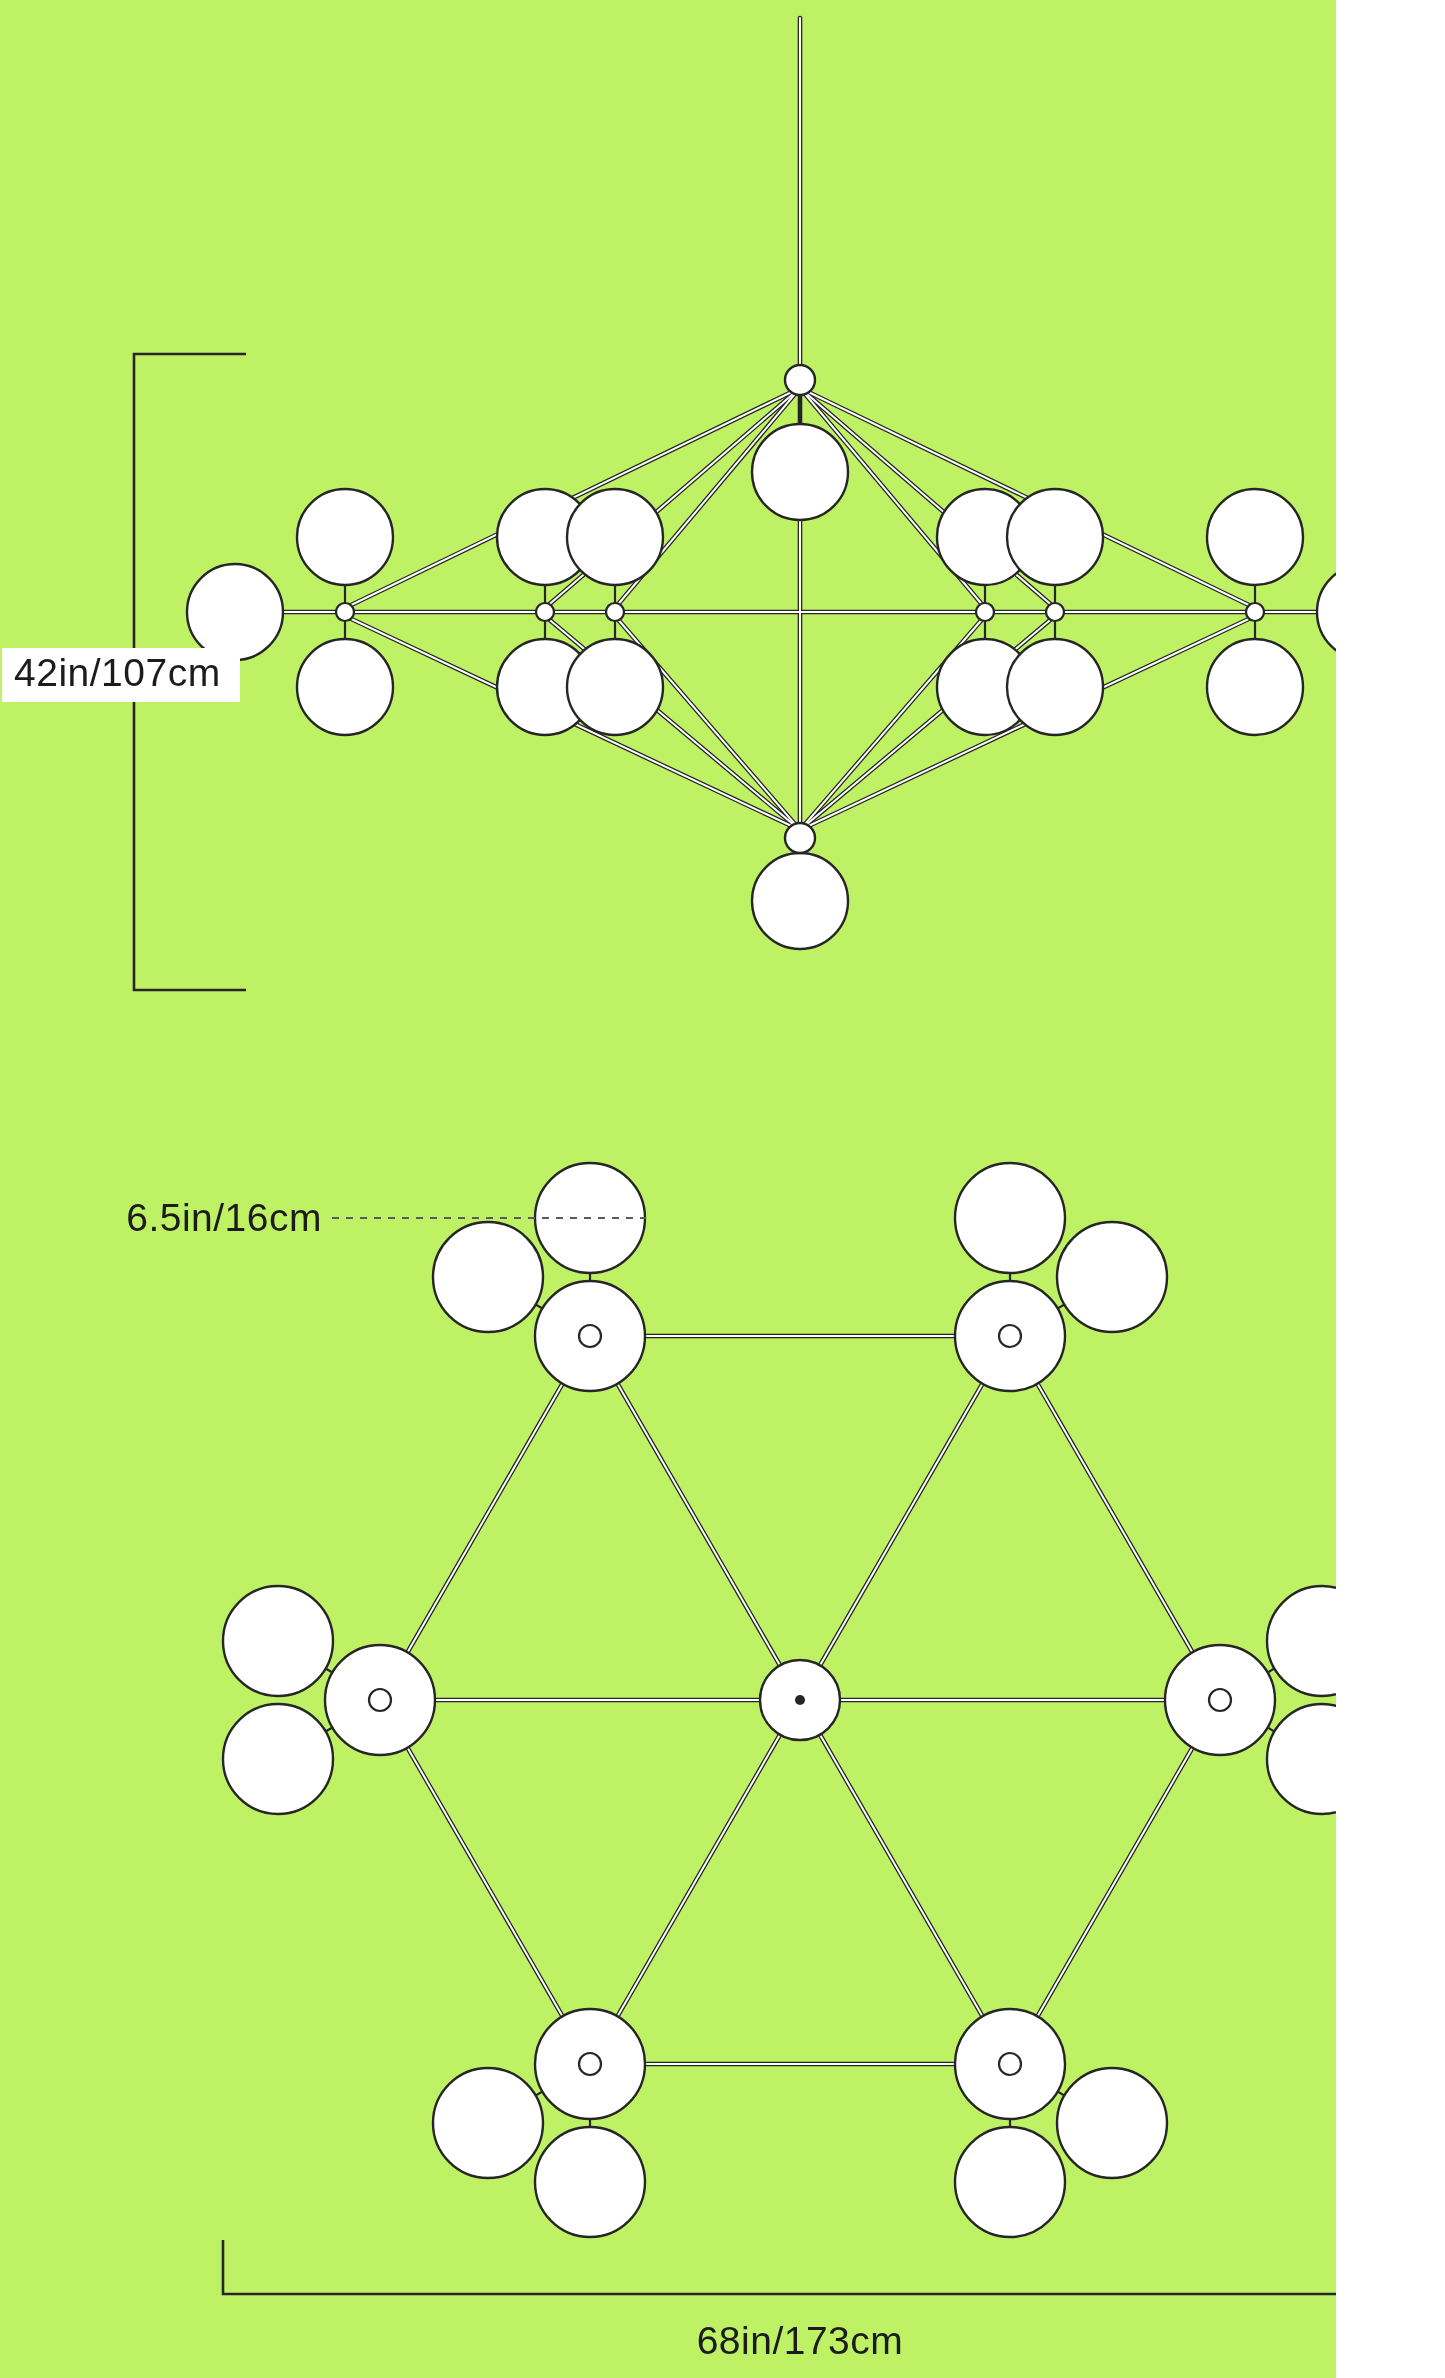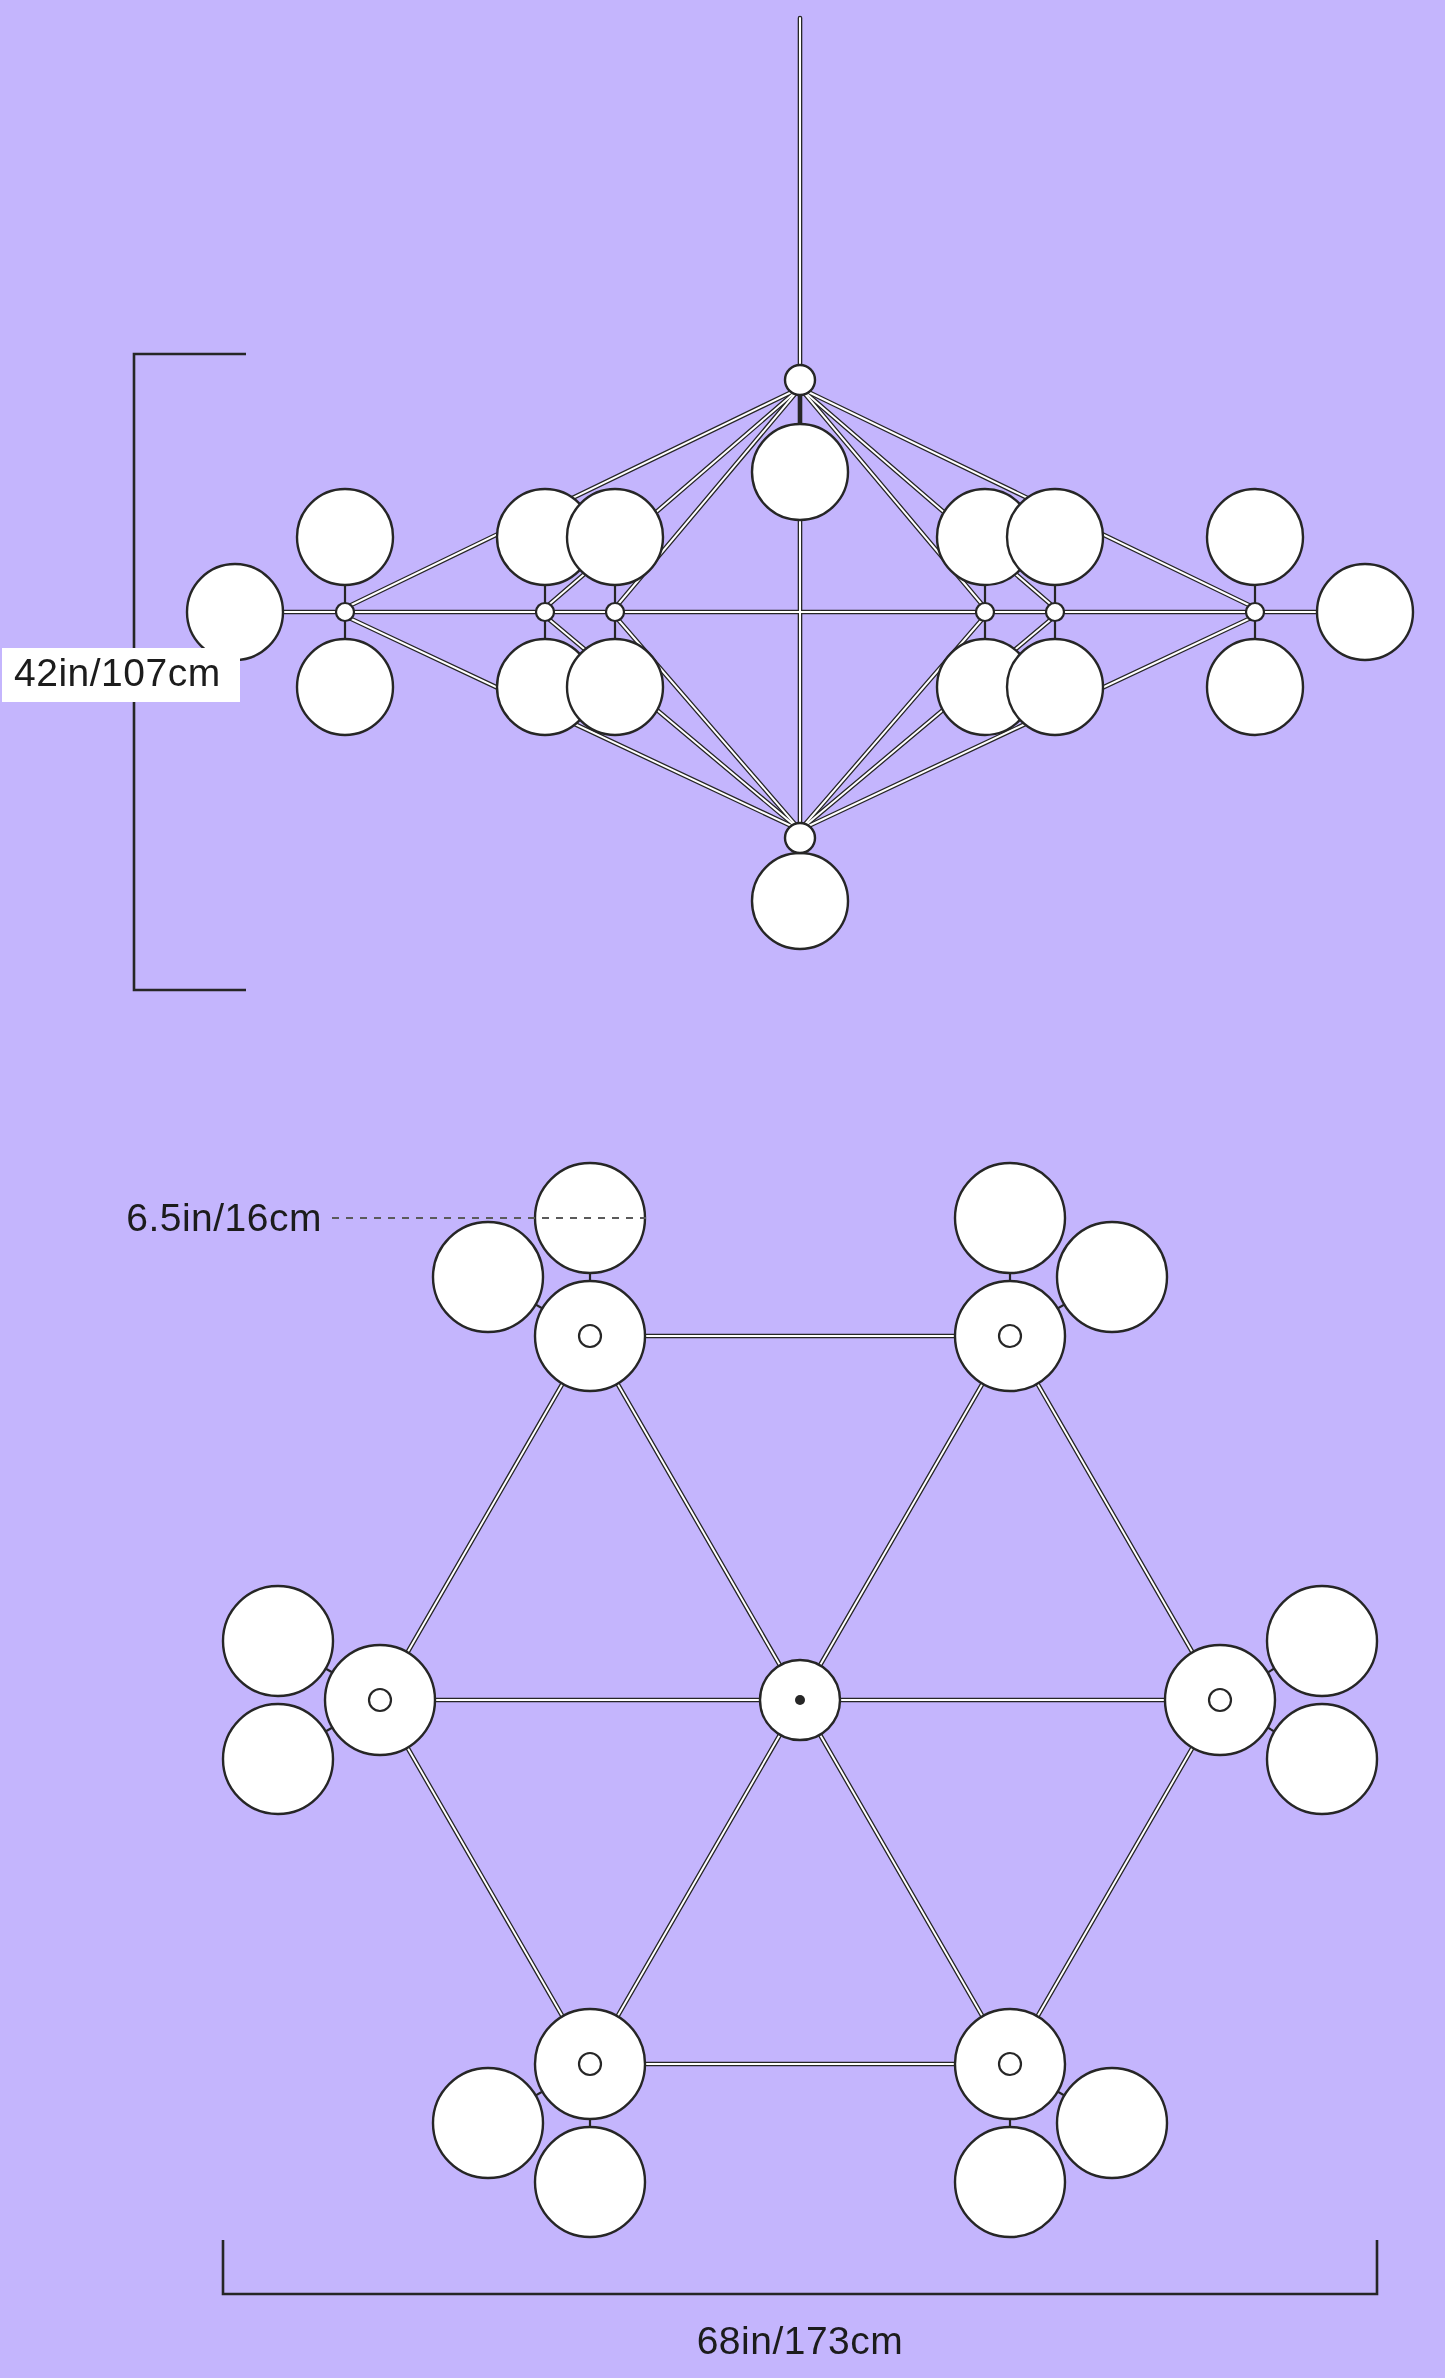--- a/index.html
+++ b/index.html
@@ -1,16 +1,16 @@
 <!DOCTYPE html>
 <html><head>
 <meta charset="utf-8">
 <style>
   html,body{margin:0;padding:0;background:#ffffff;}
-  .page{position:relative;width:1445px;height:2378px;background:#c4b5fd;overflow:hidden;}
+  .page{position:relative;width:1336px;height:2378px;background:#bef264;overflow:hidden;}
   svg{display:block;}
   .rods line{stroke:#262626;stroke-width:4.6;stroke-linecap:round;}
   .rodsw line{stroke:#ffffff;stroke-width:2;stroke-linecap:round;}
   .stems line{stroke:#262626;stroke-width:2.2;}
   .globe{fill:#ffffff;stroke:#262626;stroke-width:2.4;}
   .conn{fill:#ffffff;stroke:#262626;stroke-width:2.2;}
   .hub{fill:#ffffff;stroke:#262626;stroke-width:2.4;}
   .hubdot{fill:#262626;stroke:none;}
   .dim{fill:none;stroke:#262626;stroke-width:2.6;}
   .dash{stroke:#5a5a5a;stroke-width:2;stroke-dasharray:7 7;fill:none;}

